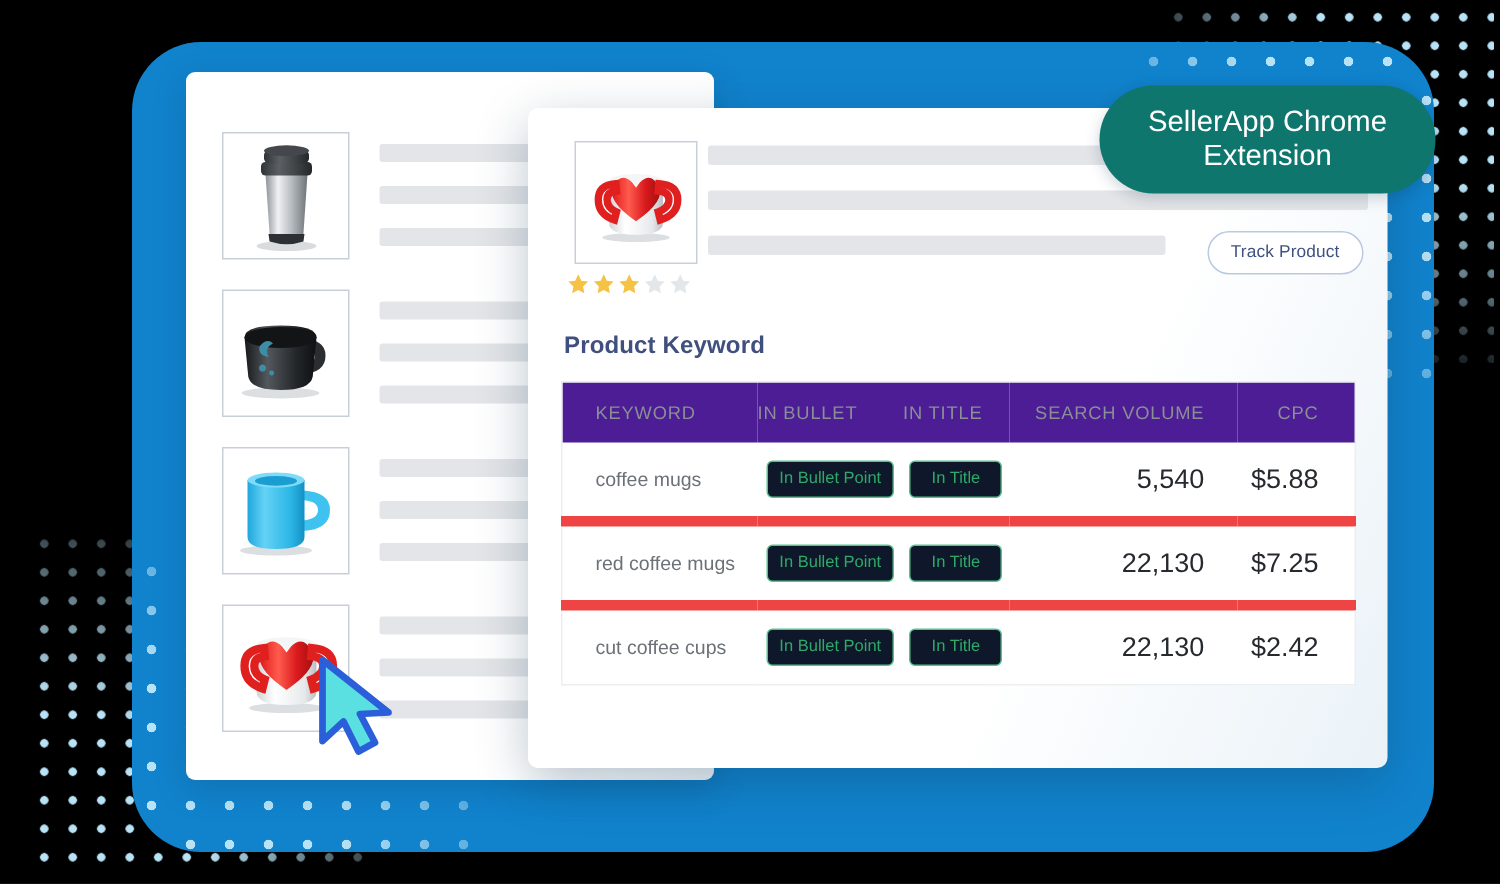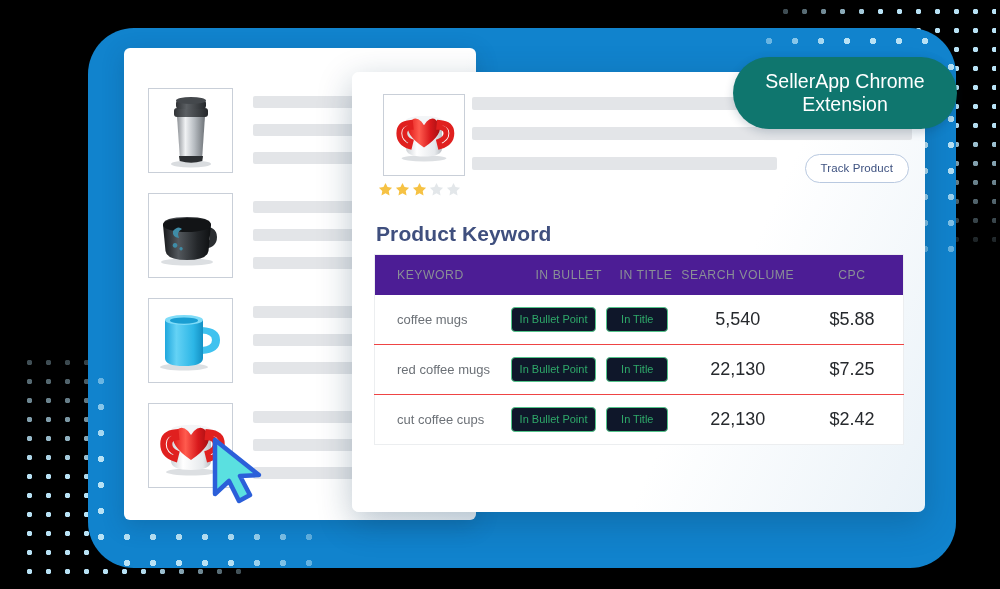--- a/index.html
+++ b/index.html
@@ -103,42 +103,42 @@
     position: absolute; right: 16px; top: 82px;
     padding: 7px 15px 8px;
     border: 1px solid #b9c9e0; border-radius: 16px;
     background: #fff; color: #3e5280;
     font-size: 11.5px; letter-spacing: .1px; cursor: pointer;
     white-space: nowrap;
   }
 
   #section-title {
     position: absolute; left: 24px; top: 150px;
-    font-size: 21px; font-weight: bold; color: #3f4f7e;
+    font-size: 16px; font-weight: bold; color: #3f4f7e;
     letter-spacing: .1px;
   }
 
   
   #keyword-table {
     position: absolute; left: 22px; top: 182px; width: 530px;
     border: 1px solid #eceef0; border-collapse: collapse;
     background: #fff;
   }
   #keyword-table thead tr { background: #4c1d95; }
   #keyword-table th {
     font-weight: normal; color: #8a8f96; font-size: 12.2px;
-    letter-spacing: .55px; padding: 13px 0; text-align: right;
+    letter-spacing: .55px; padding: 13px 0; text-align: left;
   }
   #keyword-table th.kw, #keyword-table td.kw { text-align: left; padding-left: 22px; }
-  #keyword-table th.num, #keyword-table td.num { text-align: center; }
+  #keyword-table th.num, #keyword-table td.num { text-align: right; }
   #keyword-table th.sv, #keyword-table td.sv { padding-right: 22px; }
   #keyword-table th.cpc, #keyword-table td.cpc { padding-right: 24px; }
   #keyword-table td {
     padding: 12px 0; font-size: 13px; color: #6c7177; text-align: center;
-    border-top: 1px solid #ef4444;
+    border-top: 7px solid #ef4444;
   }
   #keyword-table tbody tr:first-child td { border-top: none; }
   #keyword-table td.num { color: #26292d; font-size: 18px; }
   .pill {
     display: inline-block;
     border: 1px solid #52c48a; background: #0f172a; color: #2fa96a;
     border-radius: 4px; font-size: 11px; padding: 5px 8px 6px;
     white-space: nowrap;
   }
   .pill.title { padding-left: 14px; padding-right: 14px; }

